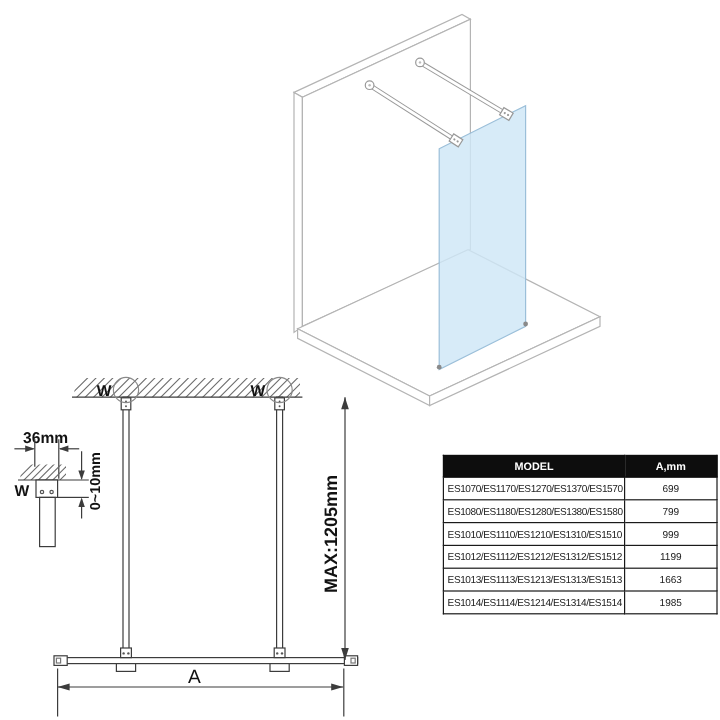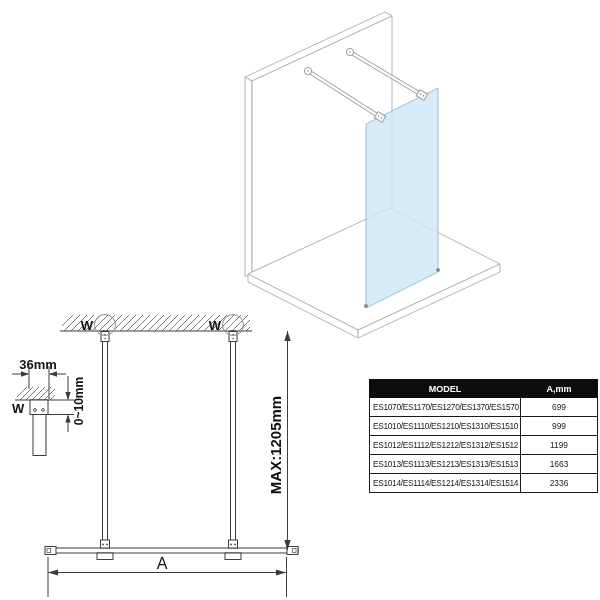--- a/index.html
+++ b/index.html
@@ -214,32 +214,36 @@
         <th>MODEL</th>
         <th>A,mm</th>
       </tr>
     </thead>
     <tbody>
           <tr>
             <td class="model">ES1070/ES1170/ES1270/ES1370/ES1570</td>
             <td class="amm">699</td>
           </tr>
           <tr>
+            <td class="model">ES1080/ES1180/ES1280/ES1380/ES1580</td>
+            <td class="amm">799</td>
+          </tr>
+          <tr>
             <td class="model">ES1010/ES1110/ES1210/ES1310/ES1510</td>
             <td class="amm">999</td>
           </tr>
           <tr>
             <td class="model">ES1012/ES1112/ES1212/ES1312/ES1512</td>
             <td class="amm">1199</td>
           </tr>
           <tr>
             <td class="model">ES1013/ES1113/ES1213/ES1313/ES1513</td>
             <td class="amm">1663</td>
           </tr>
           <tr>
             <td class="model">ES1014/ES1114/ES1214/ES1314/ES1514</td>
-            <td class="amm">2336</td>
+            <td class="amm">1985</td>
           </tr>
         </tbody>
   </table>
 </div>
 
 </div>
 
 </body></html>

